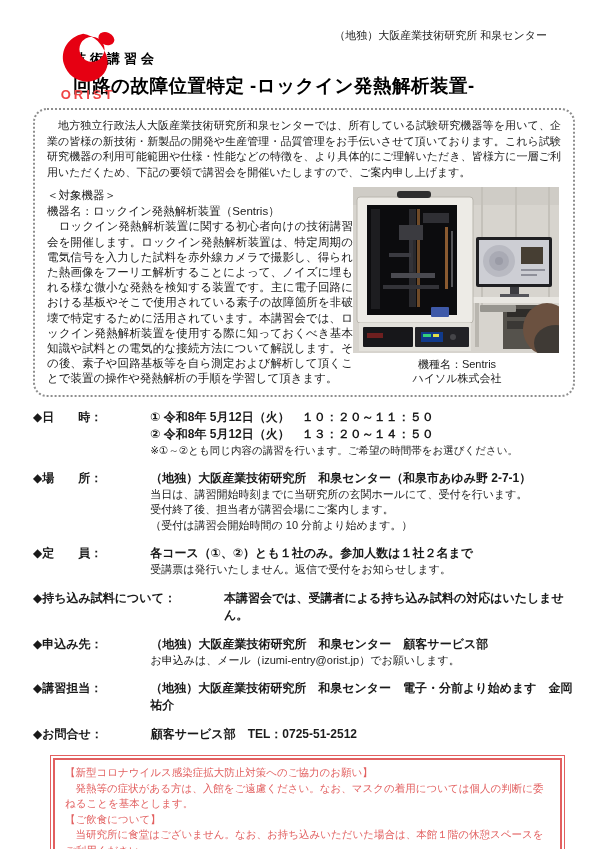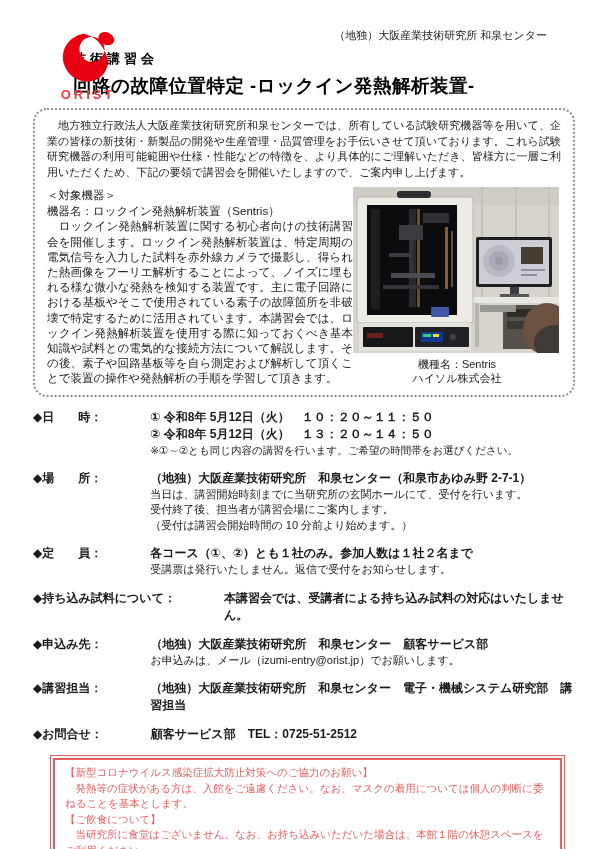--- a/index.html
+++ b/index.html
@@ -196,21 +196,21 @@
       <span class="detail-label">◆申込み先：</span>
       <div class="detail-content">
         <div class="d-main">（地独）大阪産業技術研究所　和泉センター　顧客サービス部</div>
         <div class="d-sub">お申込みは、メール（izumi-entry@orist.jp）でお願いします。</div>
       </div>
     </div>
 
     <div class="detail-row">
       <span class="detail-label">◆講習担当：</span>
       <div class="detail-content">
-        <div class="d-main">（地独）大阪産業技術研究所　和泉センター　電子・機械システム研究部　講習担当</div>
+        <div class="d-main">（地独）大阪産業技術研究所　和泉センター　電子・分前より始めます　金岡祐介</div>
       </div>
     </div>
 
     <div class="detail-row">
       <span class="detail-label">◆お問合せ：</span>
       <div class="detail-content">
         <div class="d-main">顧客サービス部　TEL：0725-51-2512</div>
       </div>
     </div>
 

